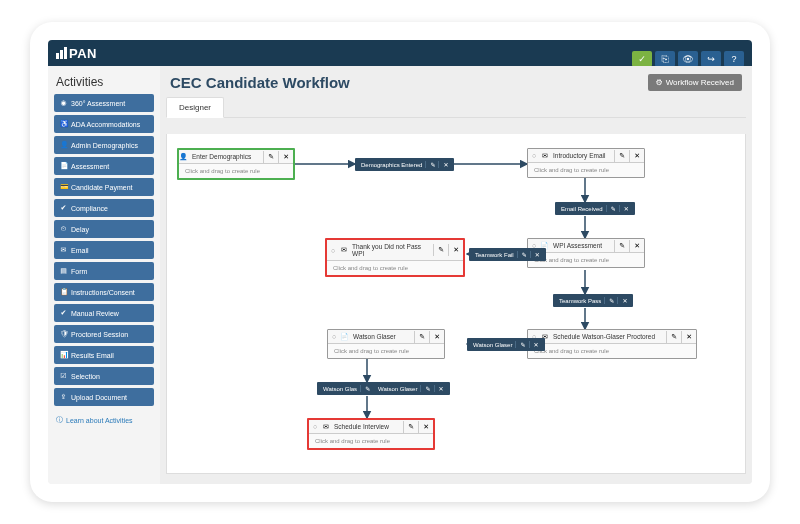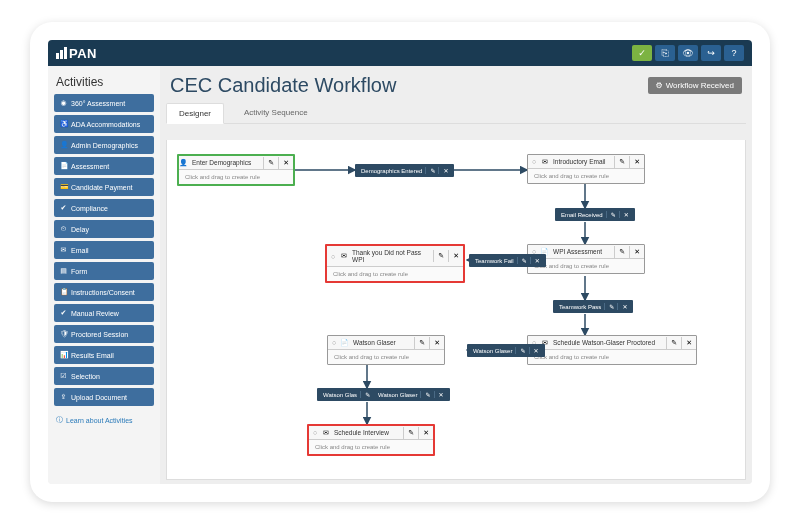--- a/index.html
+++ b/index.html
@@ -1,41 +1,41 @@
 <!DOCTYPE html>
 <html><head>
 <meta charset="utf-8">
 <style>
 *{box-sizing:border-box;margin:0;padding:0;font-family:Arial,Helvetica,sans-serif}
 body{background:#fff;display:flex;align-items:center;justify-content:center;height:524px;width:800px}
 .device{width:740px;height:480px;background:#fff;border-radius:22px;box-shadow:0 2px 10px rgba(0,0,0,.15);padding:18px;overflow:hidden}
 .screen{width:100%;height:100%;background:#f4f4f4;overflow:hidden;position:relative;border-radius:4px}
-.topbar{height:26px;background:#1a3a52;display:flex;align-items:center;justify-content:space-between;padding:11px 8px}
+.topbar{height:26px;background:#1a3a52;display:flex;justify-content:space-between;padding:11px 8px}
 .logo{display:flex;align-items:center;gap:2px}
 .logo-bars{display:flex;gap:1px;align-items:flex-end}
 .logo-bars span{width:3px;background:#fff}
 .logo-bars span:nth-child(1){height:6px}
 .logo-bars span:nth-child(2){height:9px}
 .logo-bars span:nth-child(3){height:12px}
 .logo-text{color:#fff;font-weight:bold;font-size:13px;letter-spacing:.5px}
 .topbar-actions{display:flex;gap:3px}
 .topbar-actions .btn{width:20px;height:16px;border-radius:2px;display:flex;align-items:center;justify-content:center;color:#fff;font-size:9px}
 .btn-green{background:#7cb342}
 .btn-blue{background:#2a6091}
 .body{display:flex;height:calc(100% - 26px)}
 .sidebar{width:112px;background:#f4f4f4;padding:6px;overflow-y:auto}
 .sidebar-title{font-size:12px;color:#333;padding:3px 2px 5px}
 .sidebar-item{background:#3e6e9e;color:#fff;font-size:7px;padding:5px 6px;margin-bottom:3px;border-radius:2px;display:flex;align-items:center;gap:4px;cursor:pointer}
 .sidebar-item .ic{width:7px;text-align:center}
 .learn-link{color:#2a7ab9;font-size:7px;padding:6px 2px;display:flex;align-items:center;gap:3px}
 .main{flex:1;background:#eeeeee;padding:6px;overflow:hidden}
 .page-head{display:flex;justify-content:space-between;align-items:center;padding:2px 4px 6px}
-.page-title{font-size:20px;color:#2d4a63;font-weight:400}
+.page-title{font-size:15px;color:#2d4a63;font-weight:700}
 .wf-settings{background:#7a7a7a;color:#fff;font-size:8px;padding:4px 8px;border-radius:2px;display:flex;align-items:center;gap:3px;cursor:pointer}
-.tabs{display:flex;gap:8px;border-bottom:1px solid #ddd;margin-bottom:16px}
+.tabs{display:flex;gap:0;border-bottom:1px solid #ddd;margin-bottom:16px}
 .tab{font-size:8px;padding:5px 12px;cursor:pointer;color:#666}
 .tab.active{background:#fff;border:1px solid #ddd;border-bottom:1px solid #fff;border-radius:2px 2px 0 0;color:#333;margin-bottom:-1px}
 .canvas{background:#fff;height:340px;position:relative;border:1px solid #ddd;border-top:none;overflow:hidden}
 .node{position:absolute;border:1px solid #999;background:#fff;font-size:6.5px;border-radius:1px}
 .node.green{border:2px solid #4caf50}
 .node.red{border:2px solid #e53935}
 .node-head{display:flex;align-items:center;background:#f7f7f7;border-bottom:1px solid #ccc}
 .node-radio{width:12px;display:flex;align-items:center;justify-content:center;font-size:7px;color:#999}
 .node-icon{width:10px;text-align:center;font-size:7px}
 .node-title{flex:1;padding:3px 3px;font-size:6.5px;color:#333}
@@ -142,21 +142,20 @@
     <div class="main">
       <div class="page-head">
         <div class="page-title">CEC Candidate Workflow</div>
         <div class="wf-settings">
           <span>⚙</span>
           <span>Workflow Received</span>
         </div>
       </div>
       <div class="tabs">
         <div class="tab active">Designer</div>
-        <div class="tab">Activity Sequence</div>
       </div>
       <div class="canvas">
         <svg class="arrows">
           <defs>
                 <marker id="ah" markerWidth="6" markerHeight="6" refX="5" refY="3" orient="auto">
                   <path d="M0,0 L6,3 L0,6 Z" fill="#2d4a63"></path>
                 </marker>
               </defs>
           <line x1="128" y1="30" x2="188" y2="30" stroke="#2d4a63" stroke-width="1.5" marker-end="url(#ah)"></line>
           <line x1="276" y1="30" x2="360" y2="30" stroke="#2d4a63" stroke-width="1.5" marker-end="url(#ah)"></line>

